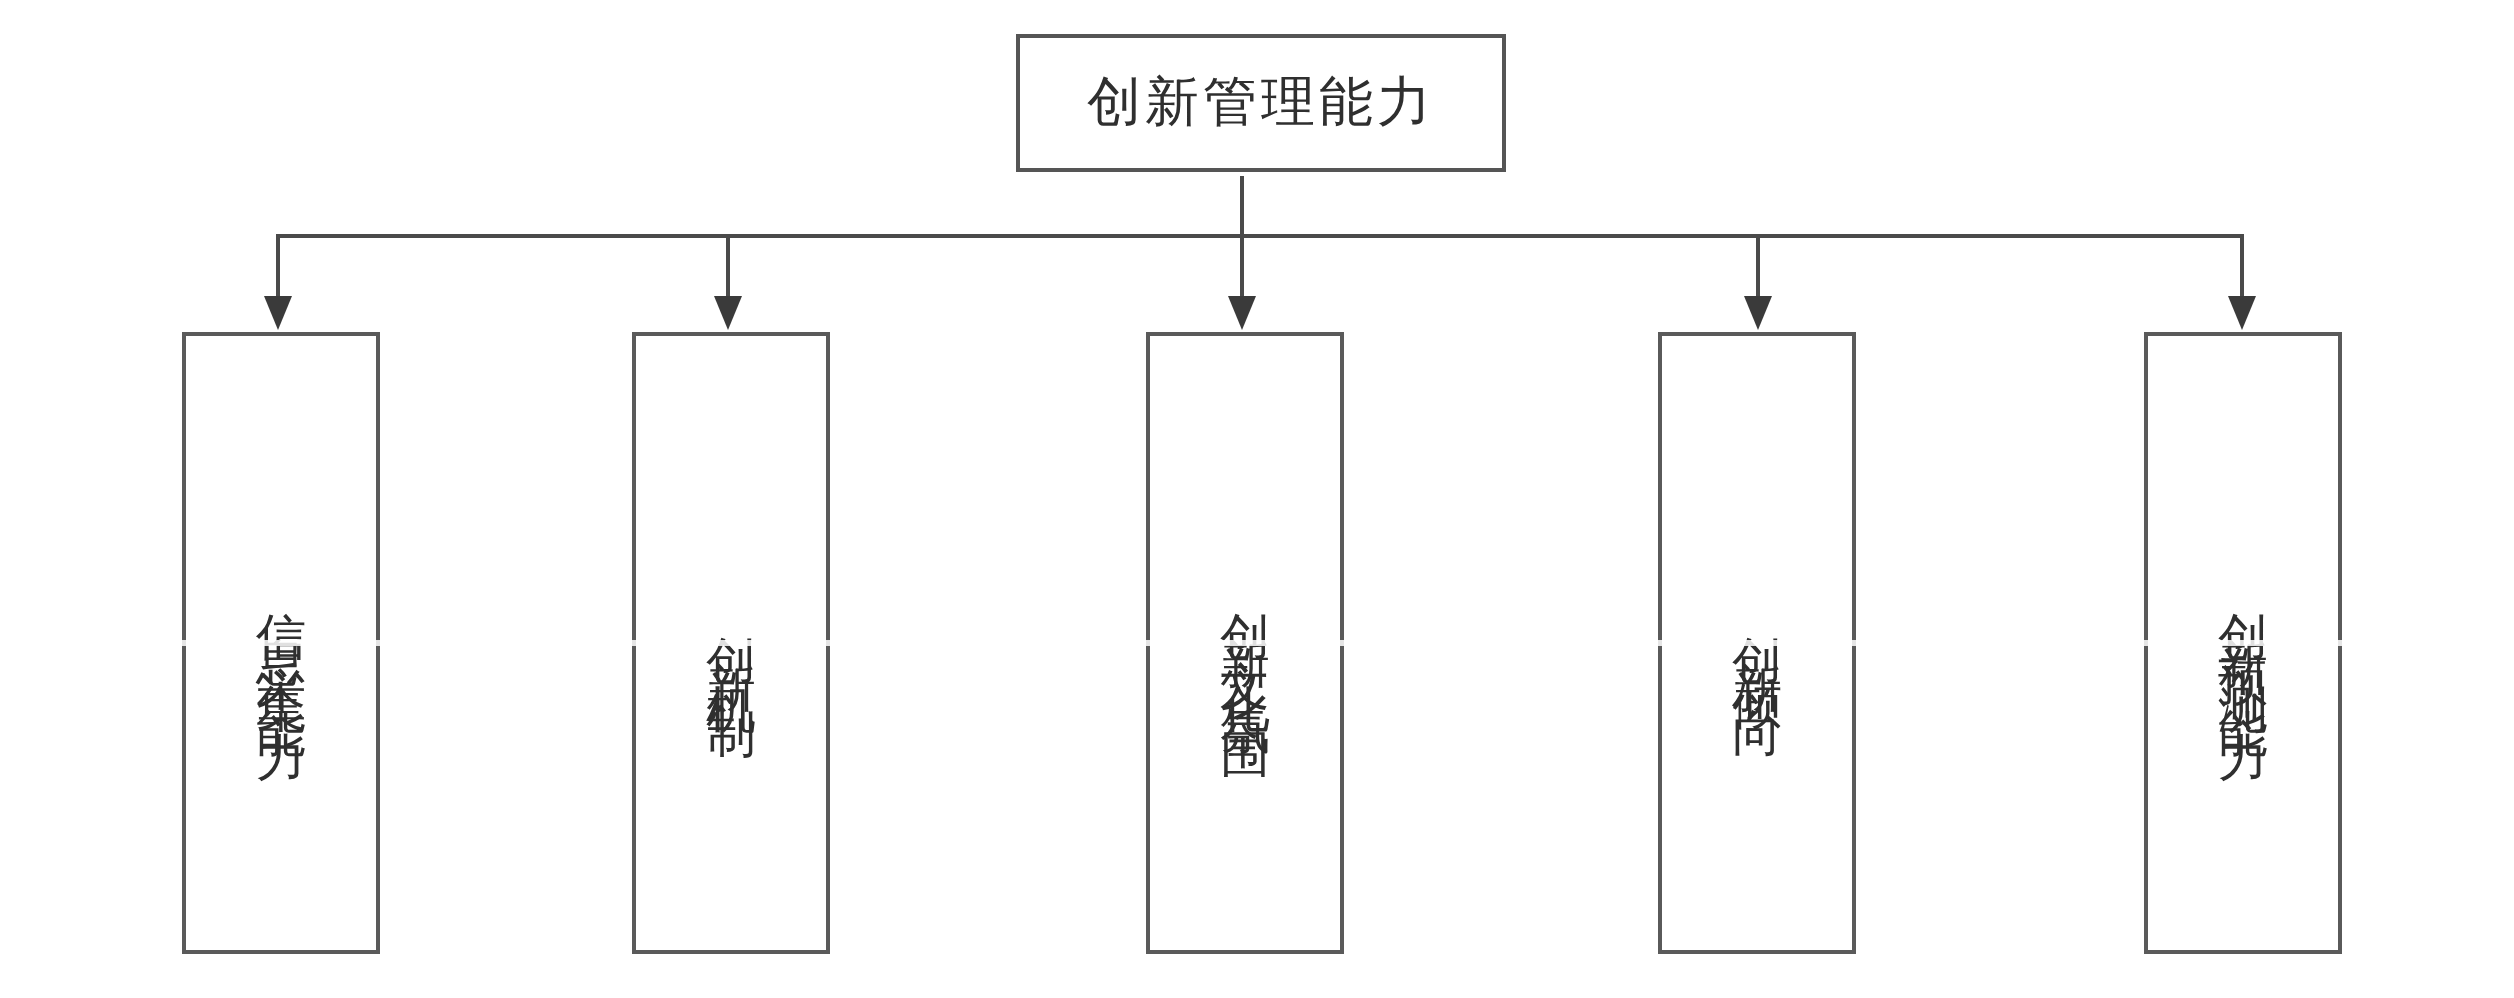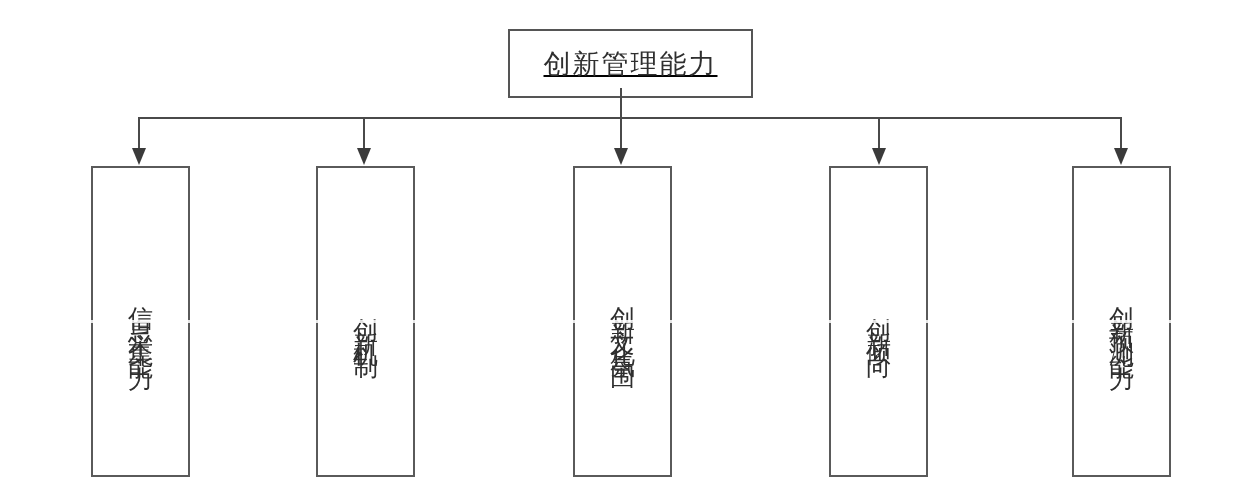--- a/index.html
+++ b/index.html
@@ -81,21 +81,21 @@
     height: 3px;
     background: rgba(255,255,255,0.85);
     pointer-events: none;
   }
 </style>
 </head>
 <body>
 
 <div id="diagram-root">
 
-  <div class="node-box root-box" style="left:508px; top:29px; width:245px; height:69px;text-decoration:underline;">
+  <div class="node-box root-box" style="left:508px; top:17px; width:245px; height:69px;">
     <span class="root-label">创新管理能力</span>
   </div>
 
   <div class="connector-line v-line" style="left:620px; top:88px; height:30px;"></div>
 
   <div class="connector-line h-line" style="left:138px; top:117px; width:984px;"></div>
 
   <div class="connector-line v-line" style="left:138px; top:117px; height:33px;"></div>
   <div class="arrow-head" style="left:132px; top:148px;"></div>
 

